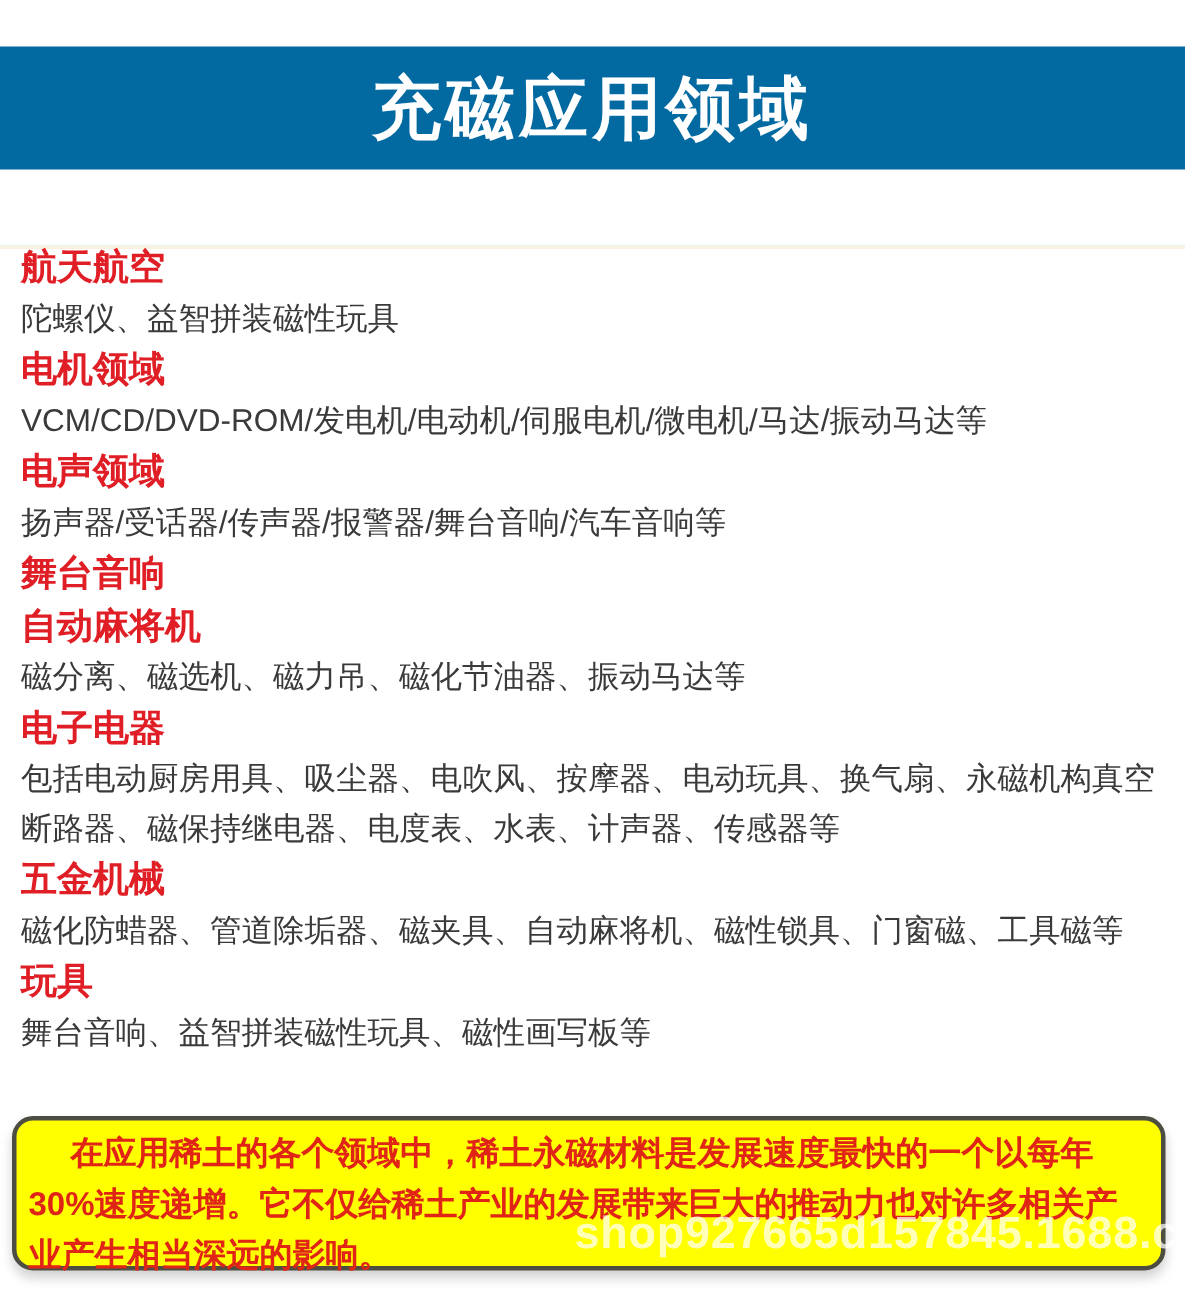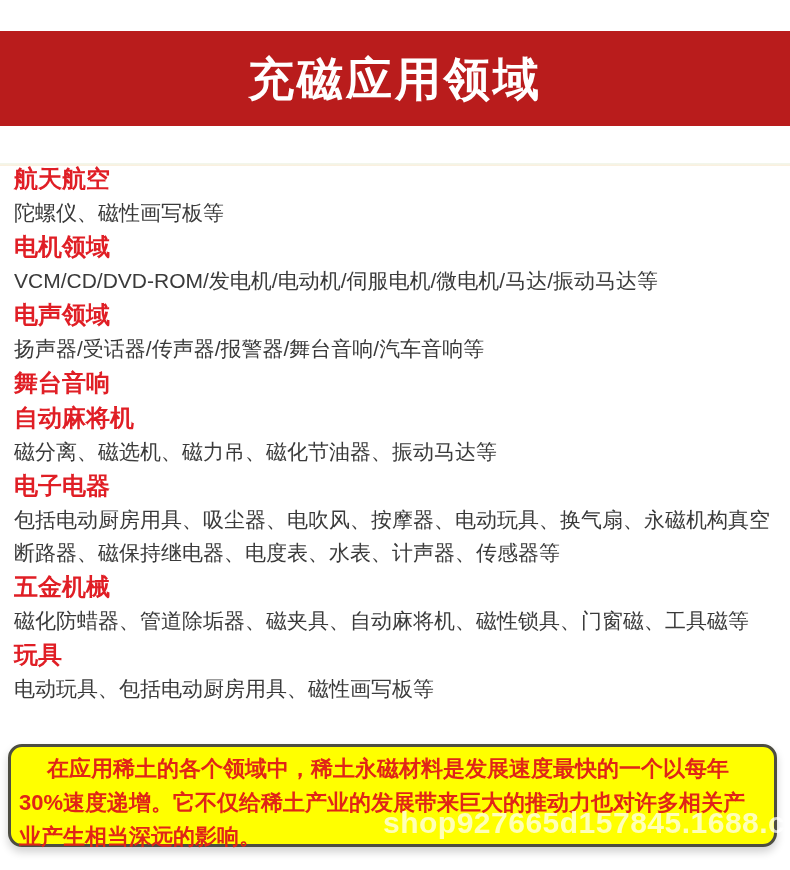--- a/index.html
+++ b/index.html
@@ -13,22 +13,22 @@
     width: 790px;
     height: 870px;
     background: #ffffff;
     overflow: hidden;
   }
   .banner {
     position: absolute;
     top: 31px;
     left: 0;
     width: 790px;
-    height: 95px;
-    background: #b91c1c;
+    height: 82px;
+    background: #0369a1;
     display: flex;
     align-items: center;
     justify-content: center;
   }
   .banner h1 {
     margin: 0;
     color: #ffffff;
     font-size: 46px;
     font-weight: 800;
     letter-spacing: 3px;
@@ -103,21 +103,21 @@
   <div class="banner">
     <h1>充磁应用领域</h1>
   </div>
 
   <div class="divider"></div>
 
   <div class="content">
 
     <div class="sec">
       <h2 class="sec-h">航天航空</h2>
-      <p class="sec-p">陀螺仪、磁性画写板等</p>
+      <p class="sec-p">陀螺仪、益智拼装磁性玩具</p>
     </div>
 
     <div class="sec">
       <h2 class="sec-h">电机领域</h2>
       <p class="sec-p">VCM/CD/DVD-ROM/发电机/电动机/伺服电机/微电机/马达/振动马达等</p>
     </div>
 
     <div class="sec">
       <h2 class="sec-h">电声领域</h2>
       <p class="sec-p">扬声器/受话器/传声器/报警器/舞台音响/汽车音响等</p>
@@ -137,21 +137,21 @@
       <p class="sec-p">包括电动厨房用具、吸尘器、电吹风、按摩器、电动玩具、换气扇、永磁机构真空断路器、磁保持继电器、电度表、水表、计声器、传感器等</p>
     </div>
 
     <div class="sec">
       <h2 class="sec-h">五金机械</h2>
       <p class="sec-p">磁化防蜡器、管道除垢器、磁夹具、自动麻将机、磁性锁具、门窗磁、工具磁等</p>
     </div>
 
     <div class="sec">
       <h2 class="sec-h">玩具</h2>
-      <p class="sec-p">电动玩具、包括电动厨房用具、磁性画写板等</p>
+      <p class="sec-p">舞台音响、益智拼装磁性玩具、磁性画写板等</p>
     </div>
 
   </div>
 
   <div class="note">
     <p class="note-text">在应用稀土的各个领域中，稀土永磁材料是发展速度最快的一个以每年30%速度递增。它不仅给稀土产业的发展带来巨大的推动力也对许多相关产业产生相当深远的影响。</p>
   </div>
 
   <div class="watermark">shop927665d157845.1688.com</div>
 

